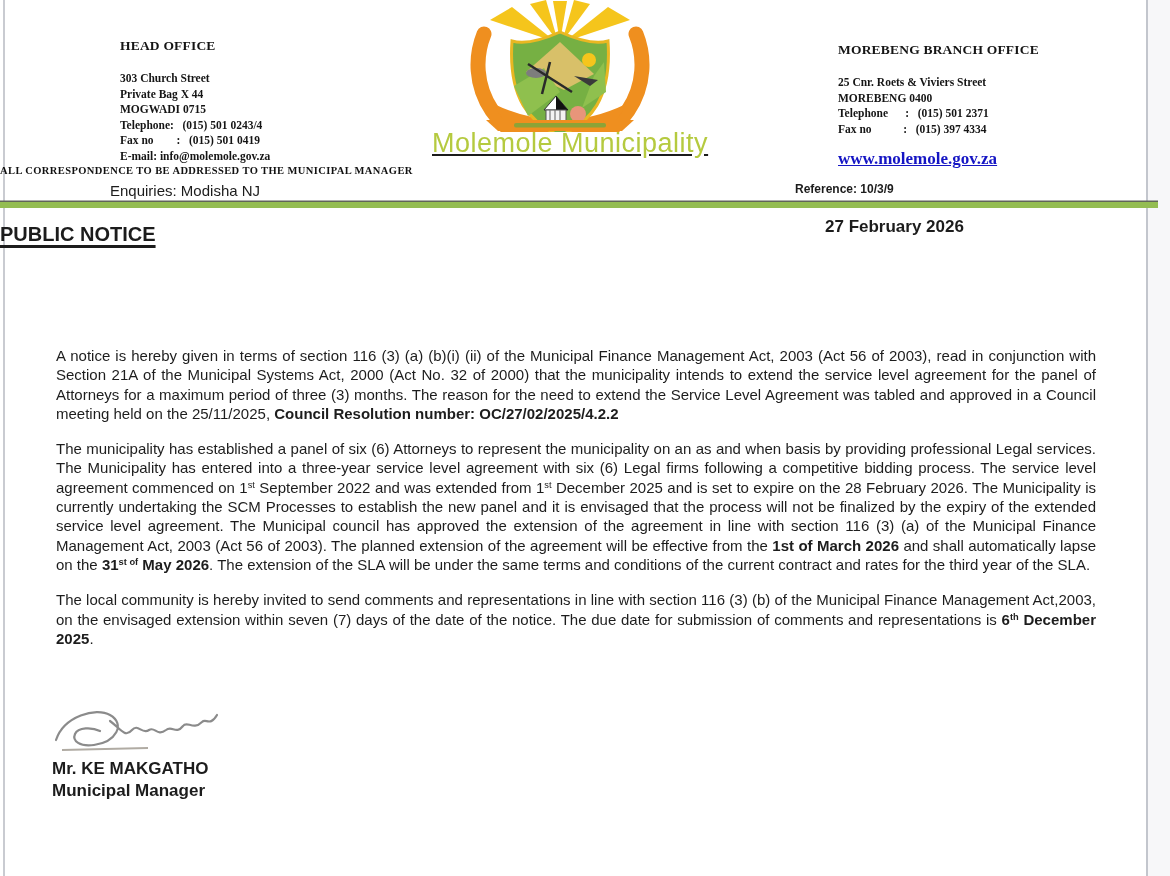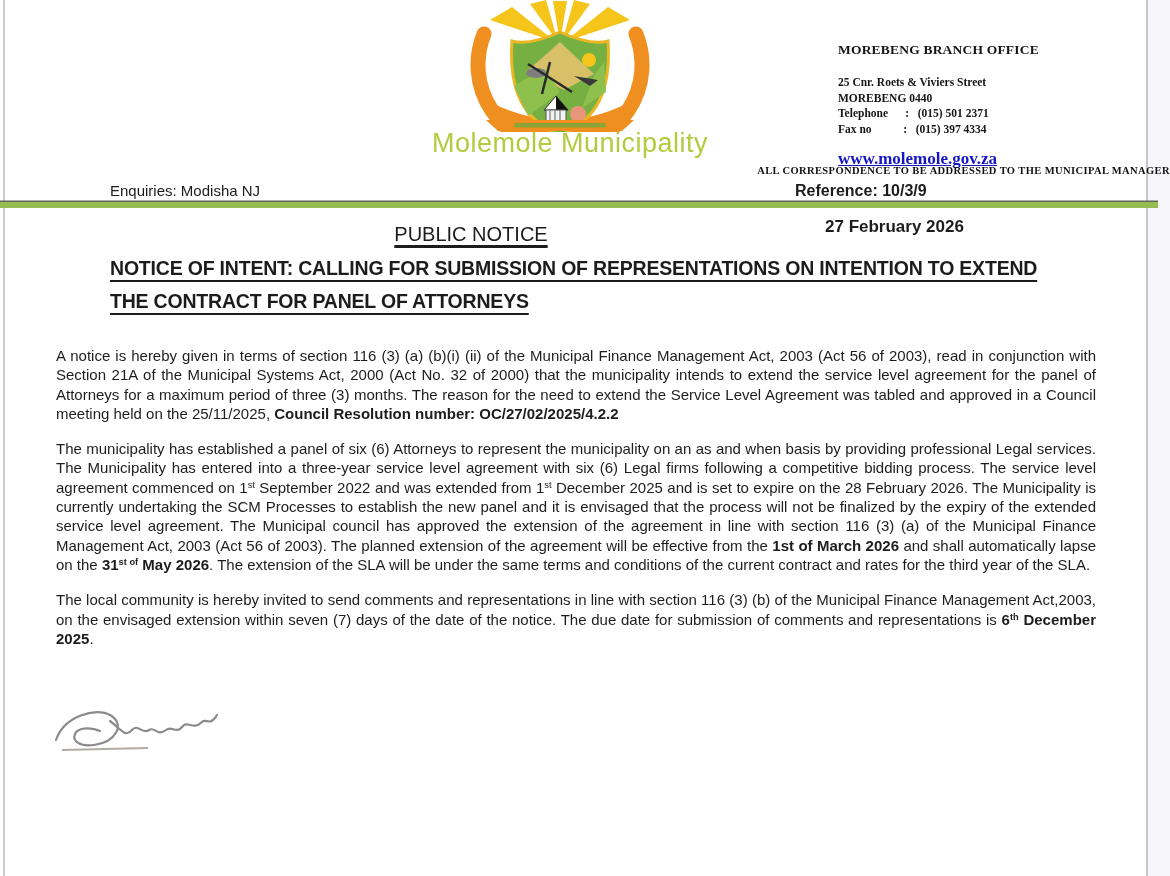--- a/index.html
+++ b/index.html
@@ -15,41 +15,41 @@
 
   
   .office-block { position:absolute; font-family:"Liberation Serif", serif; color:#151515; }
   .office-title { font-weight:bold; font-size:13.5px; letter-spacing:.2px; margin-bottom:17px; }
   .office-line  { font-weight:bold; font-size:11.5px; line-height:15.6px; white-space:pre; }
   #head-office   { left:120px; top:38px; }
   #branch-office { left:838px; top:42px; }
   .website { margin-top:12px; font-weight:bold; font-size:17px; color:#1515c4;
              text-decoration:underline; cursor:pointer; display:inline-block; }
 
-  #logo { position:absolute; left:432px; top:0px; width:256px; text-align:right; }
+  #logo { position:absolute; left:432px; top:0px; width:256px; text-align:right;text-decoration:underline; }
   #logo svg { display:block; margin:0 auto; }
   #logo-wordmark { font-size:27px; color:#b5ca3f; letter-spacing:.5px; white-space:nowrap;
                    font-weight:500; margin-top:-4px; }
 
   #correspondence {
-    position:absolute; left:0; top:165px; width:1170px; text-align:right;
+    position:absolute; left:0; top:165px; width:1170px; text-align:left;
     font-family:"Liberation Serif", serif; font-weight:bold; font-size:10.5px;
     letter-spacing:.4px; color:#111;
   }
 
   #enquiries { position:absolute; left:110px; top:182px; font-weight:normal; font-size:15px; }
-  #reference { position:absolute; left:795px; top:182px; font-weight:bold; font-size:16px; }
+  #reference { position:absolute; left:795px; top:182px; font-weight:bold; font-size:12px; }
 
   #separator { position:absolute; left:0; top:202px; width:1158px; height:6px;
                background:#94bd52; box-shadow:0 -1.5px 0 #61655a; }
 
   
   #notice-date { position:absolute; left:825px; top:217px; font-weight:bold; font-size:17px; }
-  #notice-heading { position:absolute; left:0; top:223px; width:942px; text-align:center;
-                    font-weight:normal; font-size:20px; }
+  #notice-heading { position:absolute; left:0; top:223px; width:942px; text-align:left;
+                    font-weight:bold; font-size:20px; }
   #notice-heading span { text-decoration:underline; text-decoration-thickness:2.5px; text-underline-offset:4px; }
   #notice-title { position:absolute; left:110px; top:252px; width:965px;
                   font-weight:bold; font-size:19.5px; line-height:33px; letter-spacing:-.2px;
                   text-decoration:underline; text-decoration-thickness:2px; text-underline-offset:5px; }
 
   
   #body { position:absolute; left:40px; top:330px; width:1072px;
           font-size:15px; line-height:19.3px; text-align:justify; color:#1d1d1d; }
   #body p { margin:16px; }
   #para1 { margin-bottom:18px; }
@@ -64,20 +64,29 @@
 </style>
 </head>
 <body>
 
 <div id="page">
 
   <div class="edge edge-strip"></div>
   <div class="edge edge-left"></div>
   <div class="edge edge-right"></div>
 
+  <div id="head-office" class="office-block">
+    <div class="office-title">HEAD OFFICE</div>
+    <div class="office-line">303 Church Street</div>
+    <div class="office-line">Private Bag X 44</div>
+    <div class="office-line">MOGWADI 0715</div>
+    <div class="office-line">Telephone:   (015) 501 0243/4</div>
+    <div class="office-line">Fax no        :   (015) 501 0419</div>
+    <div class="office-line">E-mail: info@molemole.gov.za</div>
+  </div>
 
   <div id="logo">
     <svg width="256" height="132" viewBox="0 0 256 132">
 
       <g fill="#f5c51c">
         <polygon points="124,42 58,20 80,7"></polygon>
         <polygon points="126,42 98,4 114,0"></polygon>
         <polygon points="128,42 121,1 135,1"></polygon>
         <polygon points="130,42 142,0 158,4"></polygon>
         <polygon points="132,42 176,7 198,20"></polygon>
@@ -103,45 +112,48 @@
 
       <polygon points="54,120 202,120 190,131 66,131" fill="#ef8f1f"></polygon>
       <rect x="82" y="123" width="92" height="4.5" rx="2" fill="#7aa73c" opacity="0.85"></rect>
     </svg>
     <div id="logo-wordmark">Molemole Municipality</div>
   </div>
 
   <div id="branch-office" class="office-block">
     <div class="office-title">MOREBENG BRANCH OFFICE</div>
     <div class="office-line">25 Cnr. Roets &amp; Viviers Street</div>
-    <div class="office-line">MOREBENG 0440</div>
+    <div class="office-line">MOREBENG 0400</div>
     <div class="office-line">Telephone      :   (015) 501 2371</div>
     <div class="office-line">Fax no           :   (015) 397 4334</div>
     <div class="website">www.molemole.gov.za</div>
   </div>
 
   <div id="correspondence">ALL CORRESPONDENCE TO BE ADDRESSED TO THE MUNICIPAL MANAGER</div>
 
   <div id="enquiries">Enquiries: Modisha NJ</div>
   <div id="reference">Reference: 10/3/9</div>
 
   <div id="separator"></div>
 
   <div id="notice-date">27 February 2026</div>
   <div id="notice-heading"><span>PUBLIC NOTICE</span></div>
-  <div id="notice-title">NOTICE OF INTENT: CALLING FOR SUBMISSION OF REPRESENTATIONS ON INTENTION TO EXTEND THE CONTRACT FOR PANEL OF ATTORNEYS</div>
 
   <div id="body">
     <p id="para1" class="rich">A notice is hereby given in terms of section 116 (3) (a) (b)(i) (ii) of the Municipal Finance Management Act, 2003 (Act 56 of 2003), read in conjunction with Section 21A of the Municipal Systems Act, 2000 (Act No. 32 of 2000) that the municipality intends to extend the service level agreement for the panel of Attorneys for a maximum period of three (3) months. The reason for the need to extend the Service Level Agreement was tabled and approved in a Council meeting held on the 25/11/2025, <b>Council Resolution number:   OC/27/02/2025/4.2.2</b></p>
     <p id="para2" class="rich">The municipality has established a panel of six (6) Attorneys to represent the municipality on an as and when basis by providing professional Legal services. The Municipality has entered into a three-year service level agreement with six (6) Legal firms following a competitive bidding process. The service level agreement commenced on 1<sup>st</sup> September 2022 and was extended from 1<sup>st</sup> December 2025 and is set to expire on the 28 February 2026. The Municipality is currently undertaking the SCM Processes to establish the new panel and it is envisaged that the process will not be finalized by the expiry of the extended service level agreement.  The Municipal council has approved the extension of the agreement in line with section 116 (3) (a) of the Municipal Finance Management Act, 2003 (Act 56 of 2003). The planned extension of the agreement will be effective from the <b>1st of March 2026</b> and shall automatically lapse on the <b>31</b><b><sup>st of</sup></b><b> May 2026</b>. The extension of the SLA will be under the same terms and conditions of the current contract and rates for the third year of the SLA.</p>
     <p id="para3" class="rich">The local community is hereby invited to send comments and representations in line with section 116 (3) (b) of the Municipal Finance Management Act,2003, on the envisaged extension within seven (7) days of the date of the notice. The due date for submission of comments and representations is <b>6</b><b><sup>th</sup></b><b> December 2025</b>.</p>
   </div>
 
   <div id="signature">
     <svg width="185" height="58" viewBox="0 0 185 58">
       <path d="M8,40 C16,16 48,7 62,15 C78,24 68,42 46,45 C32,47 24,41 27,34 C30,27 44,27 52,31
                M62,21 C74,30 77,38 84,30 C90,23 94,35 101,30 C107,26 109,37 118,30
                C124,25 128,35 135,26 C139,20 145,31 154,22 C158,18 162,27 169,15" fill="none" stroke="#8b8b8b" stroke-width="2.2" stroke-linecap="round"></path>
       <path d="M14,50 L100,48" fill="none" stroke="#b0aba3" stroke-width="2"></path>
     </svg>
   </div>
+  <div id="signatory">
+    <div>Mr. KE MAKGATHO</div>
+    <div>Municipal Manager</div>
+  </div>
 
 </div>
 
 </body></html>

